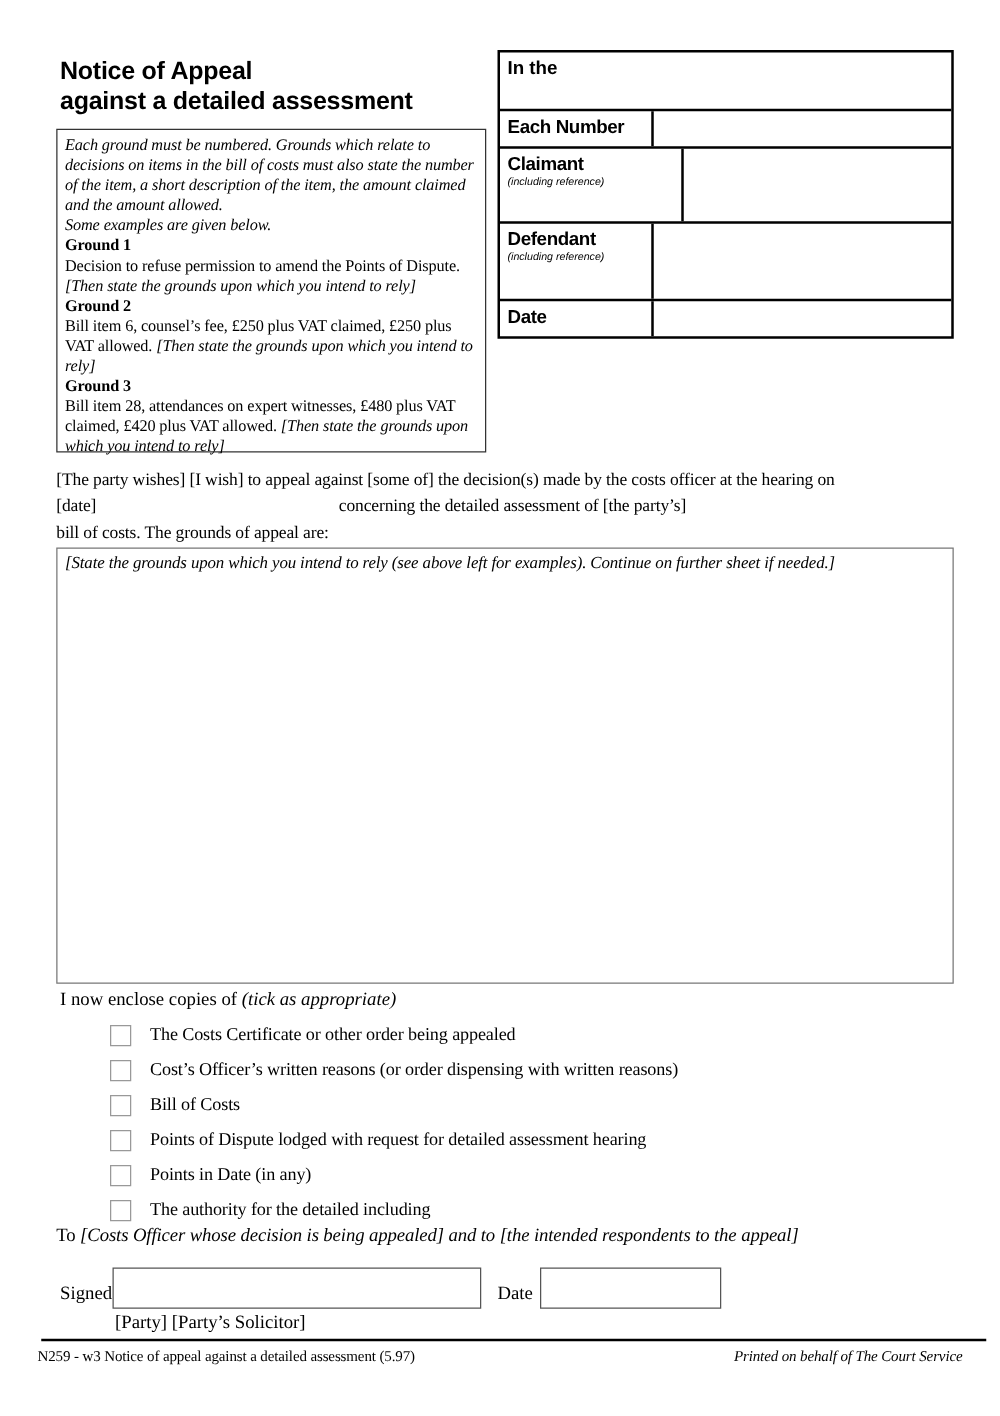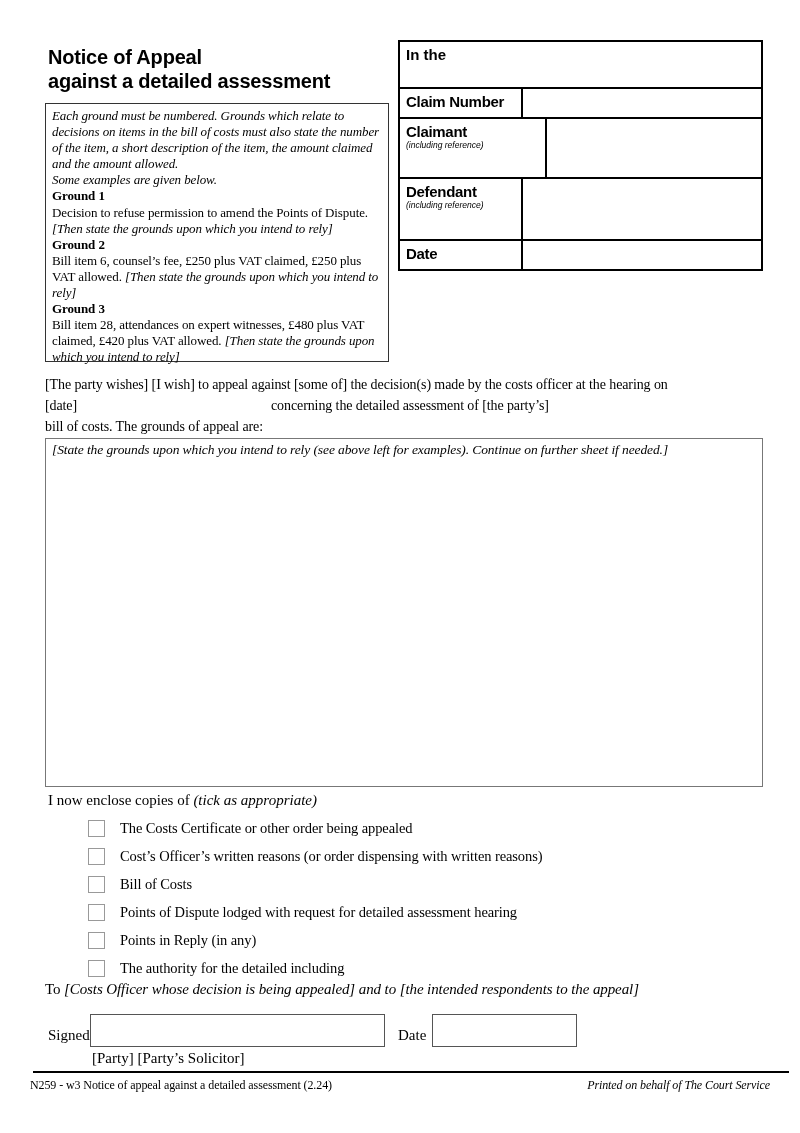--- a/index.html
+++ b/index.html
@@ -121,21 +121,21 @@
     <div>against a detailed assessment</div>
   </div>
 
   <div class="court-table">
     <div class="ct-row">
       <div class="ct-inthe" style="flex:1">
         <span>In the</span>
       </div>
     </div>
     <div class="ct-row h-claimnum">
-      <div class="ct-label">Claim Number</div>
+      <div class="ct-label">Each Number</div>
       <div class="ct-value"></div>
     </div>
     <div class="ct-row h-claimant">
       <div class="ct-label">
         <span>Claimant</span>
         <span class="sub">(including reference)</span>
       </div>
       <div class="ct-value"></div>
     </div>
     <div class="ct-row h-defendant">
@@ -195,37 +195,37 @@
     <div class="check-row">
       <span class="checkbox"></span>
       <span class="check-label">Bill of Costs</span>
     </div>
     <div class="check-row">
       <span class="checkbox"></span>
       <span class="check-label">Points of Dispute lodged with request for detailed assessment hearing</span>
     </div>
     <div class="check-row">
       <span class="checkbox"></span>
-      <span class="check-label">Points in Reply (in any)</span>
+      <span class="check-label">Points in Date (in any)</span>
     </div>
     <div class="check-row">
       <span class="checkbox"></span>
       <span class="check-label">The authority for the detailed including</span>
     </div>
   </div>
 
   <div class="to-line">
     <span>To </span><span class="it">[Costs Officer whose decision is being appealed] and to [the intended respondents to the appeal]</span>
   </div>
 
   <div class="signed-label">Signed</div>
   <div class="signed-box"></div>
   <div class="date-label">Date</div>
   <div class="date-box"></div>
   <div class="party-note">[Party] [Party’s Solicitor]</div>
 
   <div class="footer-rule"></div>
   <div class="footer">
-    <span><span class="form-id">N259 - w3</span><span> Notice of appeal against a detailed assessment (2.24)</span></span>
+    <span><span class="form-id">N259 - w3</span><span> Notice of appeal against a detailed assessment (5.97)</span></span>
     <span class="printed">Printed on behalf of The Court Service</span>
   </div>
 
 </div>
 
 </body></html>

